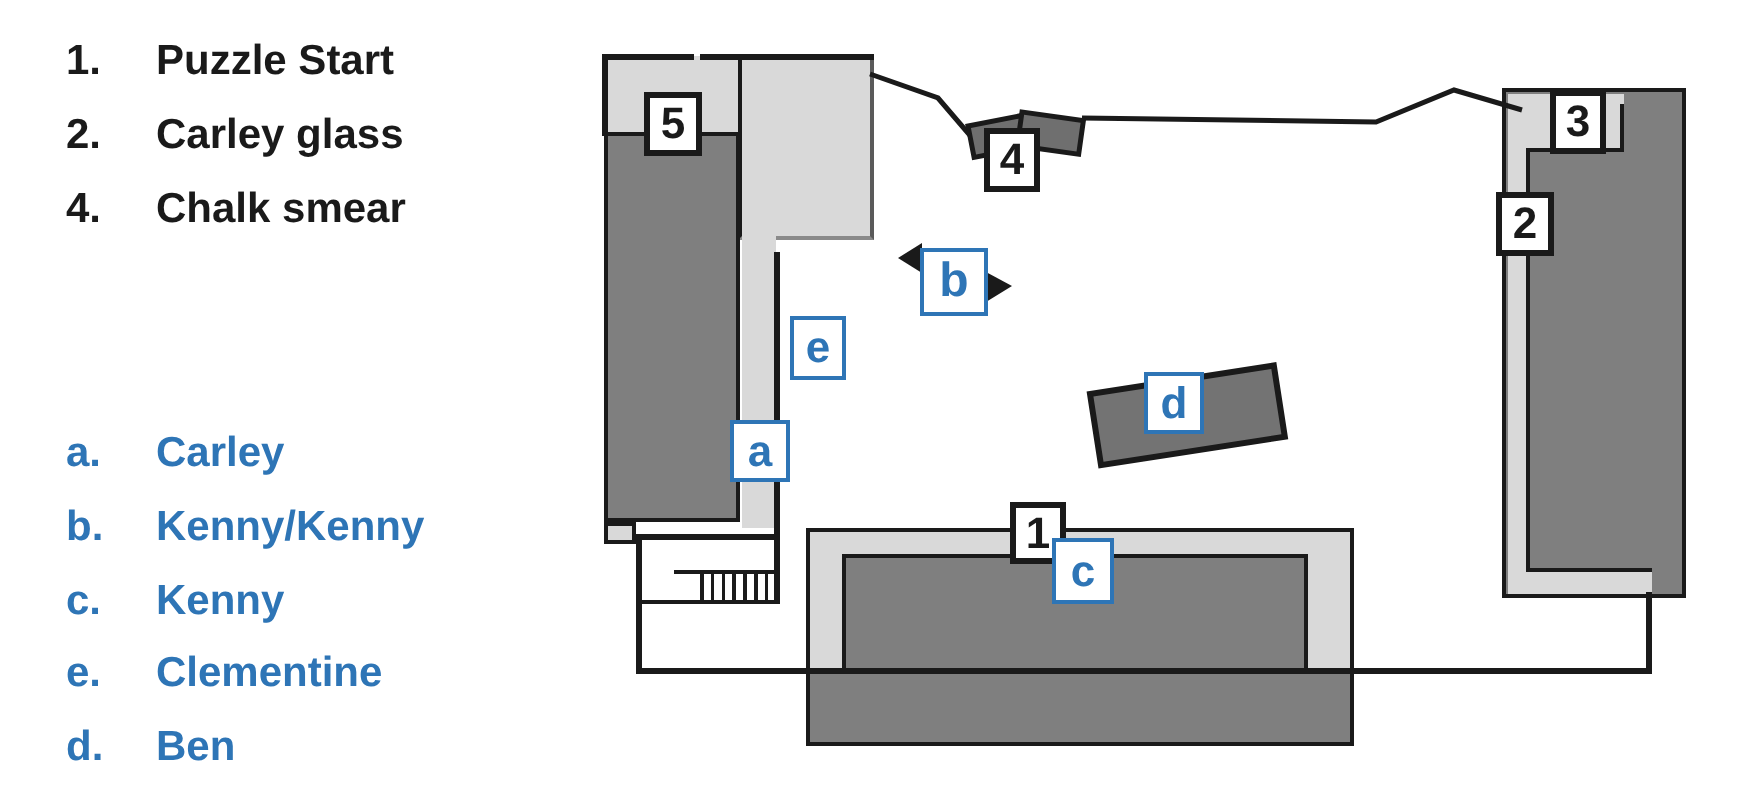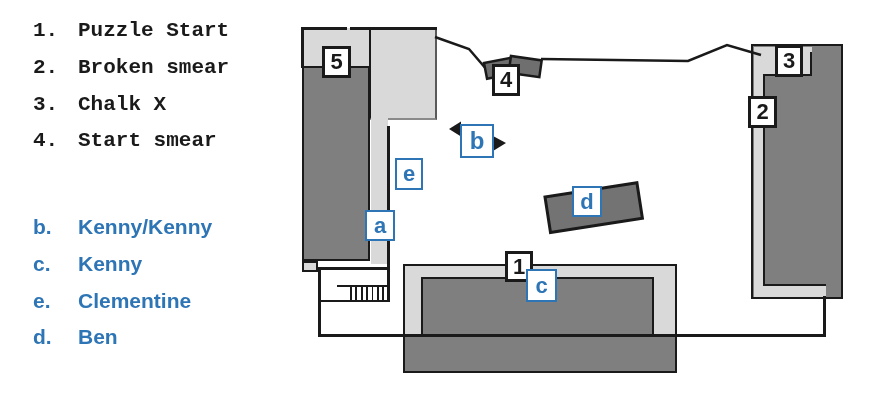--- a/index.html
+++ b/index.html
@@ -1,20 +1,20 @@
 <!DOCTYPE html>
 <html><head>
 <meta charset="utf-8">
 <style>
   html,body{margin:0;padding:0;background:#ffffff;}
   .canvas{position:relative;width:874px;height:400px;background:#ffffff;overflow:hidden;
           font-family:"Liberation Sans", sans-serif;}
   
   .legend-block{position:absolute;left:33px;font-weight:700;font-size:21px;}
-  .legend-num{top:13px;color:#1a1a1a;font-family:Liberation Mono, monospace;}
+  .legend-num{top:13px;color:#1a1a1a;}
   .legend-let{top:209px;color:#2E75B6;}
   .lrow{height:36.8px;line-height:36.8px;white-space:nowrap;}
   .lmark{display:inline-block;width:45px;}
   
   .shape{position:absolute;box-sizing:border-box;}
   .lt{background:#D9D9D9;z-index:1;}
   .dk{background:#7F7F7F;z-index:2;}
   .ln{background:#1a1a1a;z-index:3;}
   .svg-overlay{position:absolute;left:0;top:0;z-index:4;pointer-events:none;}
   
@@ -23,26 +23,26 @@
   .mk-black{border:3px solid #1a1a1a;color:#1a1a1a;}
   .mk-blue{border:2.5px solid #2E75B6;color:#2E75B6;}
 </style>
 </head>
 <body>
 
 <div class="canvas">
 
   <div class="legend-block legend-num">
     <div class="lrow"><span class="lmark">1.</span><span>Puzzle Start</span></div>
-    <div class="lrow"><span class="lmark">2.</span><span>Broken smear</span></div>
-    <div class="lrow"><span class="lmark">3.</span><span>Chalk X</span></div>
-    <div class="lrow"><span class="lmark">4.</span><span>Start smear</span></div>
+    <div class="lrow"><span class="lmark">2.</span><span>Carley glass</span></div>
+    <div class="lrow"><span class="lmark">4.</span><span>Chalk smear</span></div>
   </div>
 
   <div class="legend-block legend-let">
+    <div class="lrow"><span class="lmark">a.</span><span>Carley</span></div>
     <div class="lrow"><span class="lmark">b.</span><span>Kenny/Kenny</span></div>
     <div class="lrow"><span class="lmark">c.</span><span>Kenny</span></div>
     <div class="lrow"><span class="lmark">e.</span><span>Clementine</span></div>
     <div class="lrow"><span class="lmark">d.</span><span>Ben</span></div>
   </div>
 
   <div class="shape lt" style="left:302px;top:28px;width:68px;height:40px;"></div>
   <div class="shape lt" style="left:369px;top:29px;width:68px;height:91px;border-left:2.5px solid #1a1a1a;border-right:2px solid #5a5a5a;border-bottom:2px solid #8a8a8a;z-index:1;"></div>
   <div class="shape lt" style="left:371px;top:118px;width:17px;height:146px;"></div>
   <div class="shape lt" style="left:302px;top:261px;width:16px;height:11px;border:2px solid #1a1a1a;z-index:2;"></div>

